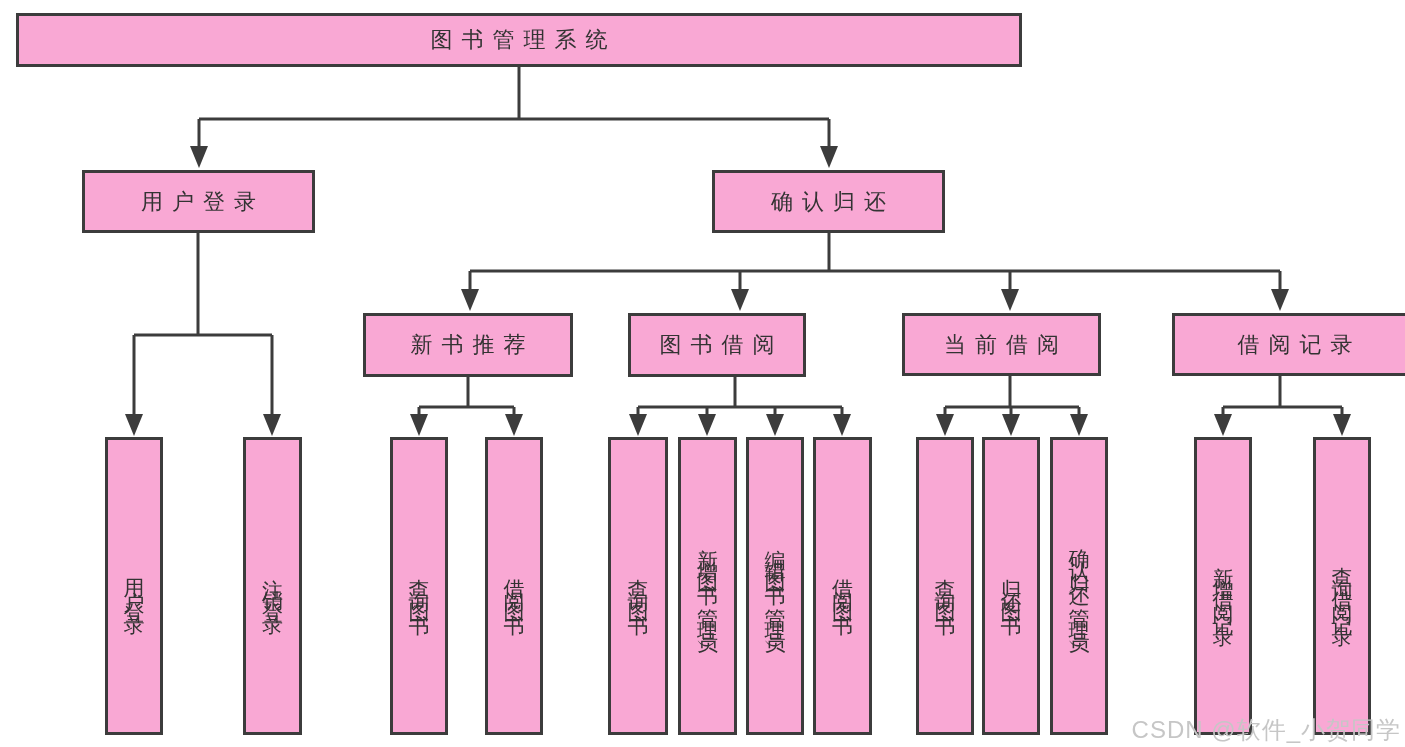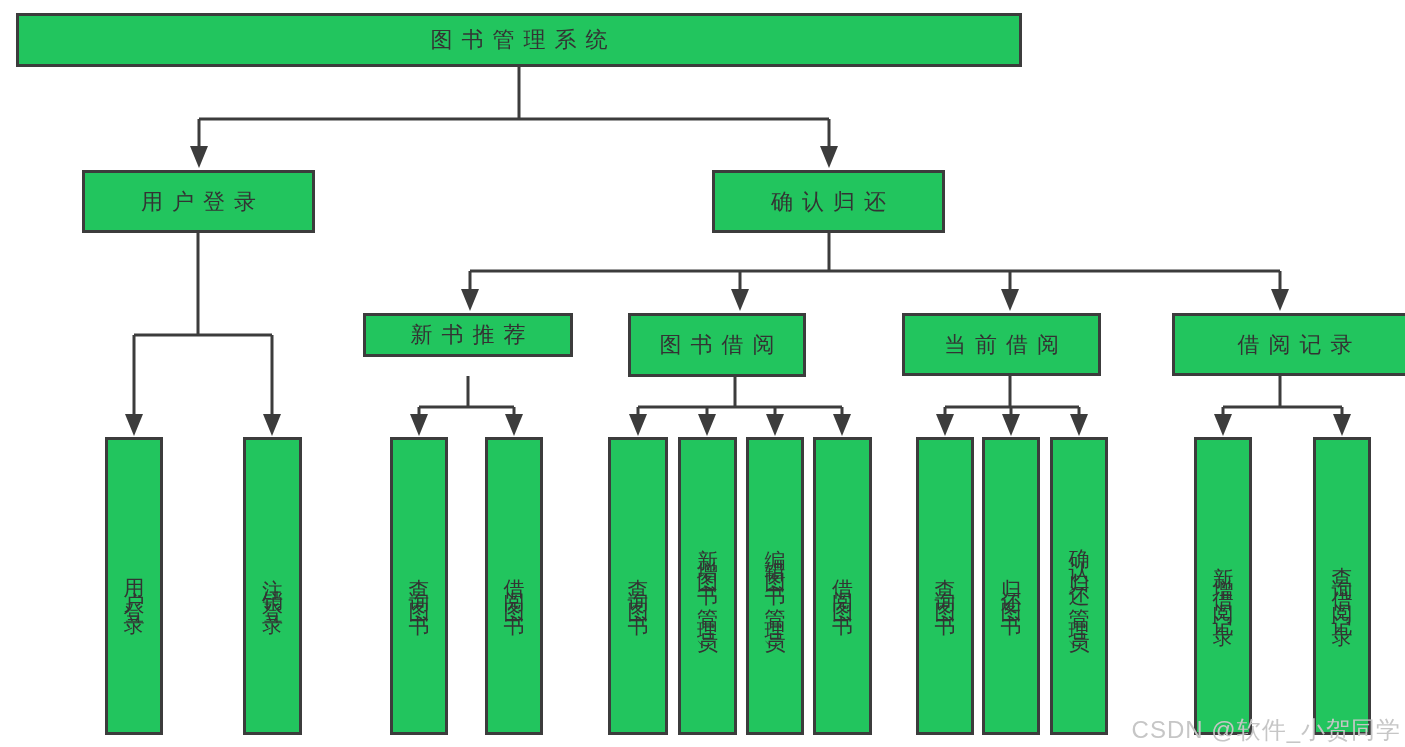--- a/index.html
+++ b/index.html
@@ -20,21 +20,21 @@
     left: 0;
     top: 0;
     width: 1405px;
     height: 747px;
     z-index: 1;
   }
   .box {
     position: absolute;
     box-sizing: border-box;
     border: 3px solid #3c3c3c;
-    background: #22c55e;
+    background: #f9a8d4;
     display: flex;
     align-items: center;
     justify-content: center;
     color: #333333;
     z-index: 2;
   }
   .box.h span {
     font-size: 22px;
     letter-spacing: 9px;
     text-indent: 9px;
@@ -107,21 +107,21 @@
     <span>图书管理系统</span>
   </div>
 
   <div class="box h" style="left:82px;top:170px;width:233px;height:63px">
     <span>用户登录</span>
   </div>
   <div class="box h" style="left:712px;top:170px;width:233px;height:63px">
     <span>确认归还</span>
   </div>
 
-  <div class="box h" style="left:363px;top:313px;width:210px;height:44px">
+  <div class="box h" style="left:363px;top:313px;width:210px;height:64px">
     <span>新书推荐</span>
   </div>
   <div class="box h" style="left:628px;top:313px;width:178px;height:64px">
     <span>图书借阅</span>
   </div>
   <div class="box h" style="left:902px;top:313px;width:199px;height:63px">
     <span>当前借阅</span>
   </div>
   <div class="box h" style="left:1172px;top:313px;width:246px;height:63px">
     <span>借阅记录</span>

